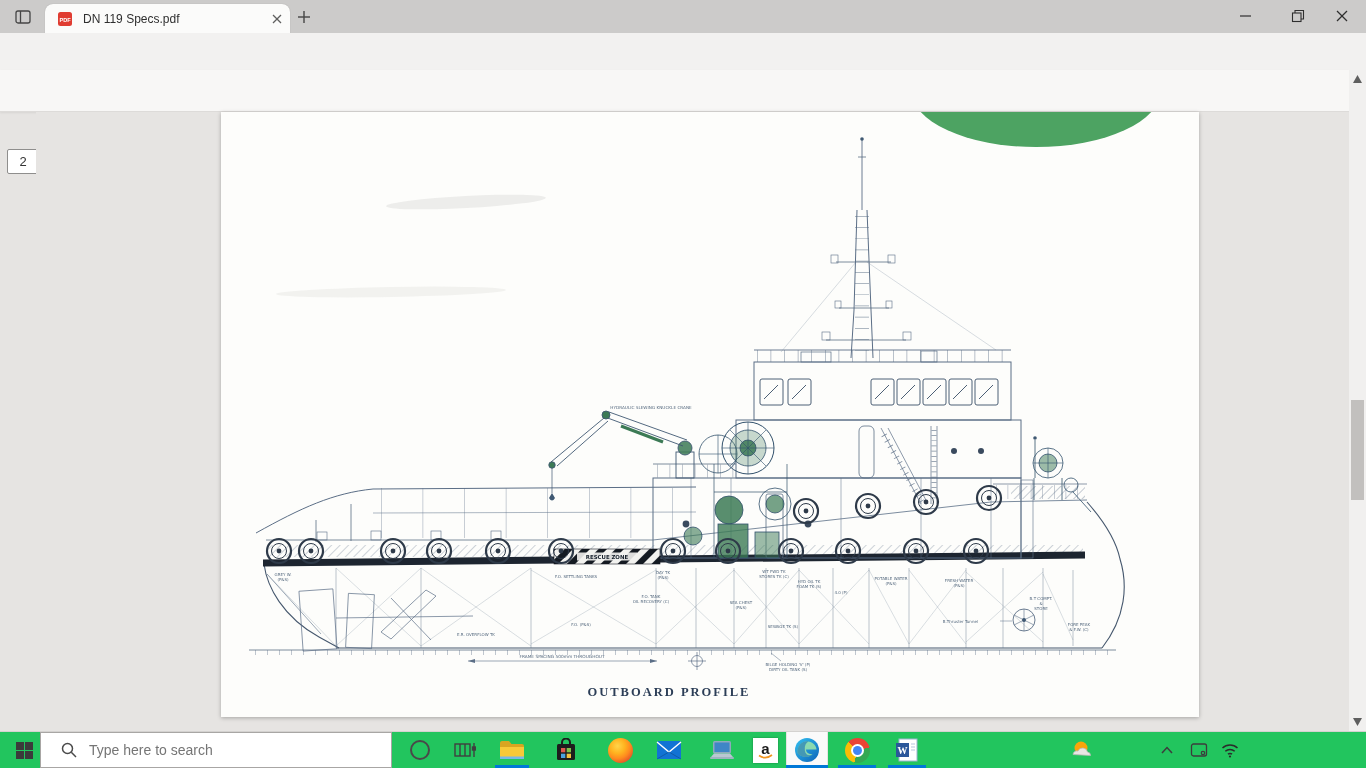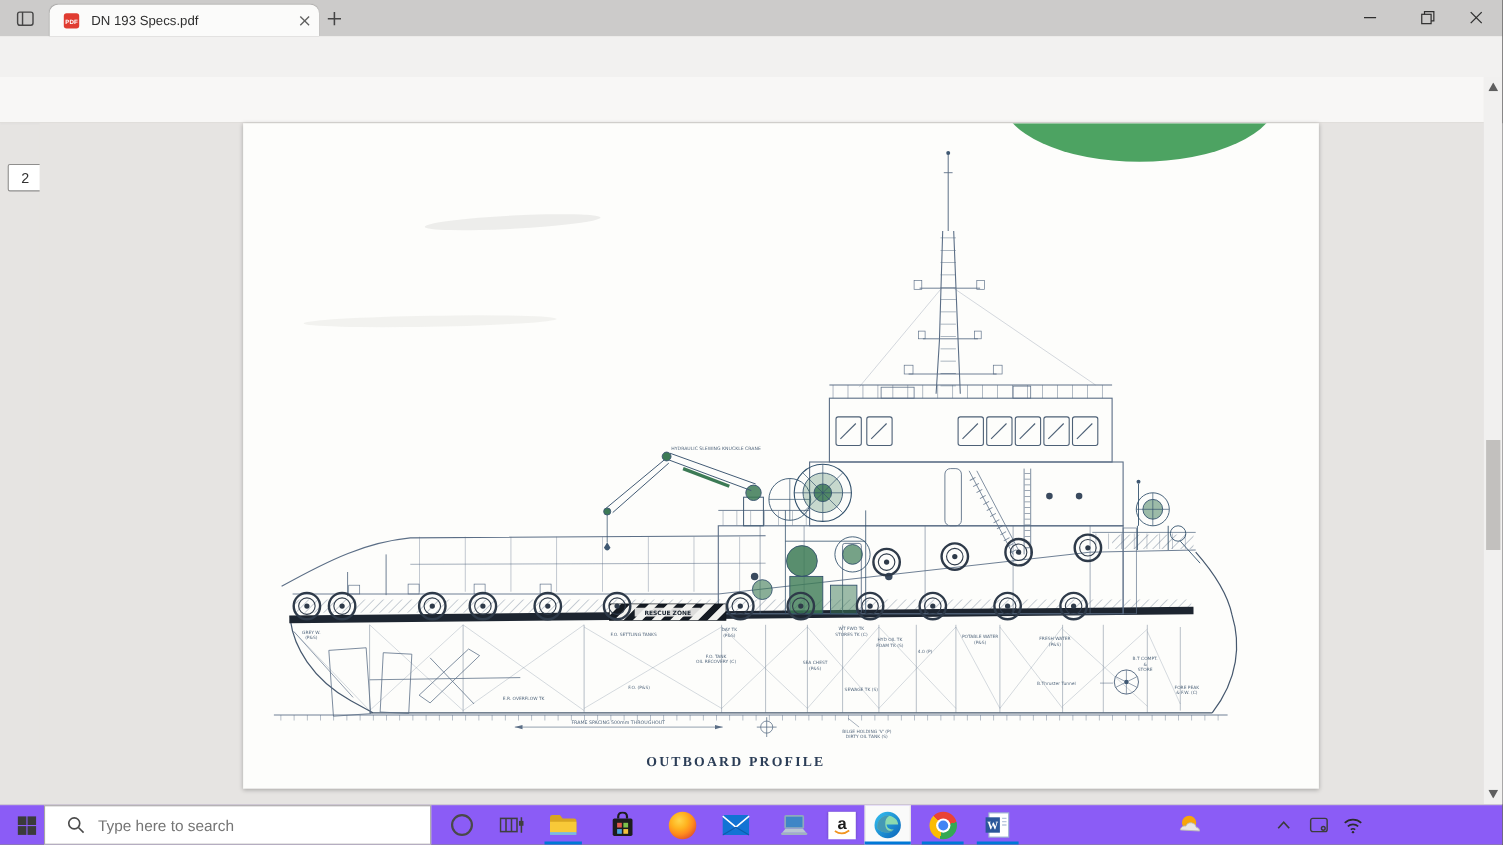--- a/index.html
+++ b/index.html
@@ -31,21 +31,21 @@
     box-sizing:border-box;padding:0;}
   #pinbtn{left:1306px;top:75px;width:36px;height:32px;background:#e5e3e1;border-radius:4px;
     display:flex;align-items:center;justify-content:center;}
   
   #content{left:0;top:112px;width:1349px;height:619px;background:#e6e4e2;margin-left:36px;}
   #page{left:185px;top:0px;width:978px;height:605px;background:#fdfdfb;overflow:hidden;
     box-shadow:0 1px 4px rgba(0,0,0,.28);}
   #vscroll{left:1349px;top:70px;width:17px;height:661px;background:#f1f0ef;}
   #vthumb{left:2px;top:330px;width:13px;height:100px;background:#c2c0be;}
   
-  #taskbar{left:0;top:731px;width:1366px;height:37px;background:#8b5cf6;border-top:1px solid #d4d2d0;
+  #taskbar{left:0;top:731px;width:1366px;height:37px;background:#22c55e;border-top:1px solid #d4d2d0;
     box-sizing:border-box;}
   #tsearch{left:40px;top:0px;width:352px;height:36px;background:#fff;border:1px solid #a8a6a4;
     box-sizing:border-box;display:flex;align-items:center;}
   #tsearch input{border:none;outline:none;font-size:14px;color:#444;width:250px;
     font-family:"Liberation Sans",sans-serif;background:transparent;}
   .tcell{position:absolute;top:0;width:42px;height:36px;display:flex;align-items:center;justify-content:center;}
   .uline{position:absolute;top:33px;height:3px;background:#0078d7;}
   .ship-tt{font-family:"DejaVu Sans",sans-serif;font-size:4px;fill:#54687e;text-anchor:middle;}
 </style>
 </head>
@@ -58,21 +58,21 @@
       <svg class="ic" width="18" height="18" viewBox="0 0 18 18" fill="none" stroke="#464646" stroke-width="1.3">
         <rect x="2" y="3" width="14" height="12" rx="2"></rect>
           <line x1="6.5" y1="3" x2="6.5" y2="15"></line>
       </svg>
     </div>
     <div id="tab" class="abs">
       <svg class="ic" width="16" height="16" viewBox="0 0 16 16" style="margin-left:12px;">
         <rect x="1" y="1" width="14" height="14" rx="2.5" fill="#e03c31"></rect>
         <text x="8" y="10.8" font-size="5.6" font-weight="bold" fill="#fff" text-anchor="middle" font-family="Liberation Sans,sans-serif">PDF</text>
       </svg>
-      <span class="title">DN 193 Specs.pdf</span>
+      <span class="title">DN 119 Specs.pdf</span>
       <svg class="ic" width="12" height="12" viewBox="0 0 12 12" stroke="#5f5f5f" stroke-width="1.2" style="margin-left:38px;">
         <line x1="2" y1="2" x2="10" y2="10"></line>
           <line x1="10" y1="2" x2="2" y2="10"></line>
       </svg>
     </div>
     <div class="abs" style="left:297px;top:10px;">
       <svg class="ic" width="14" height="14" viewBox="0 0 14 14" stroke="#454545" stroke-width="1.4">
         <line x1="7" y1="1" x2="7" y2="13"></line>
           <line x1="1" y1="7" x2="13" y2="7"></line>
       </svg>

